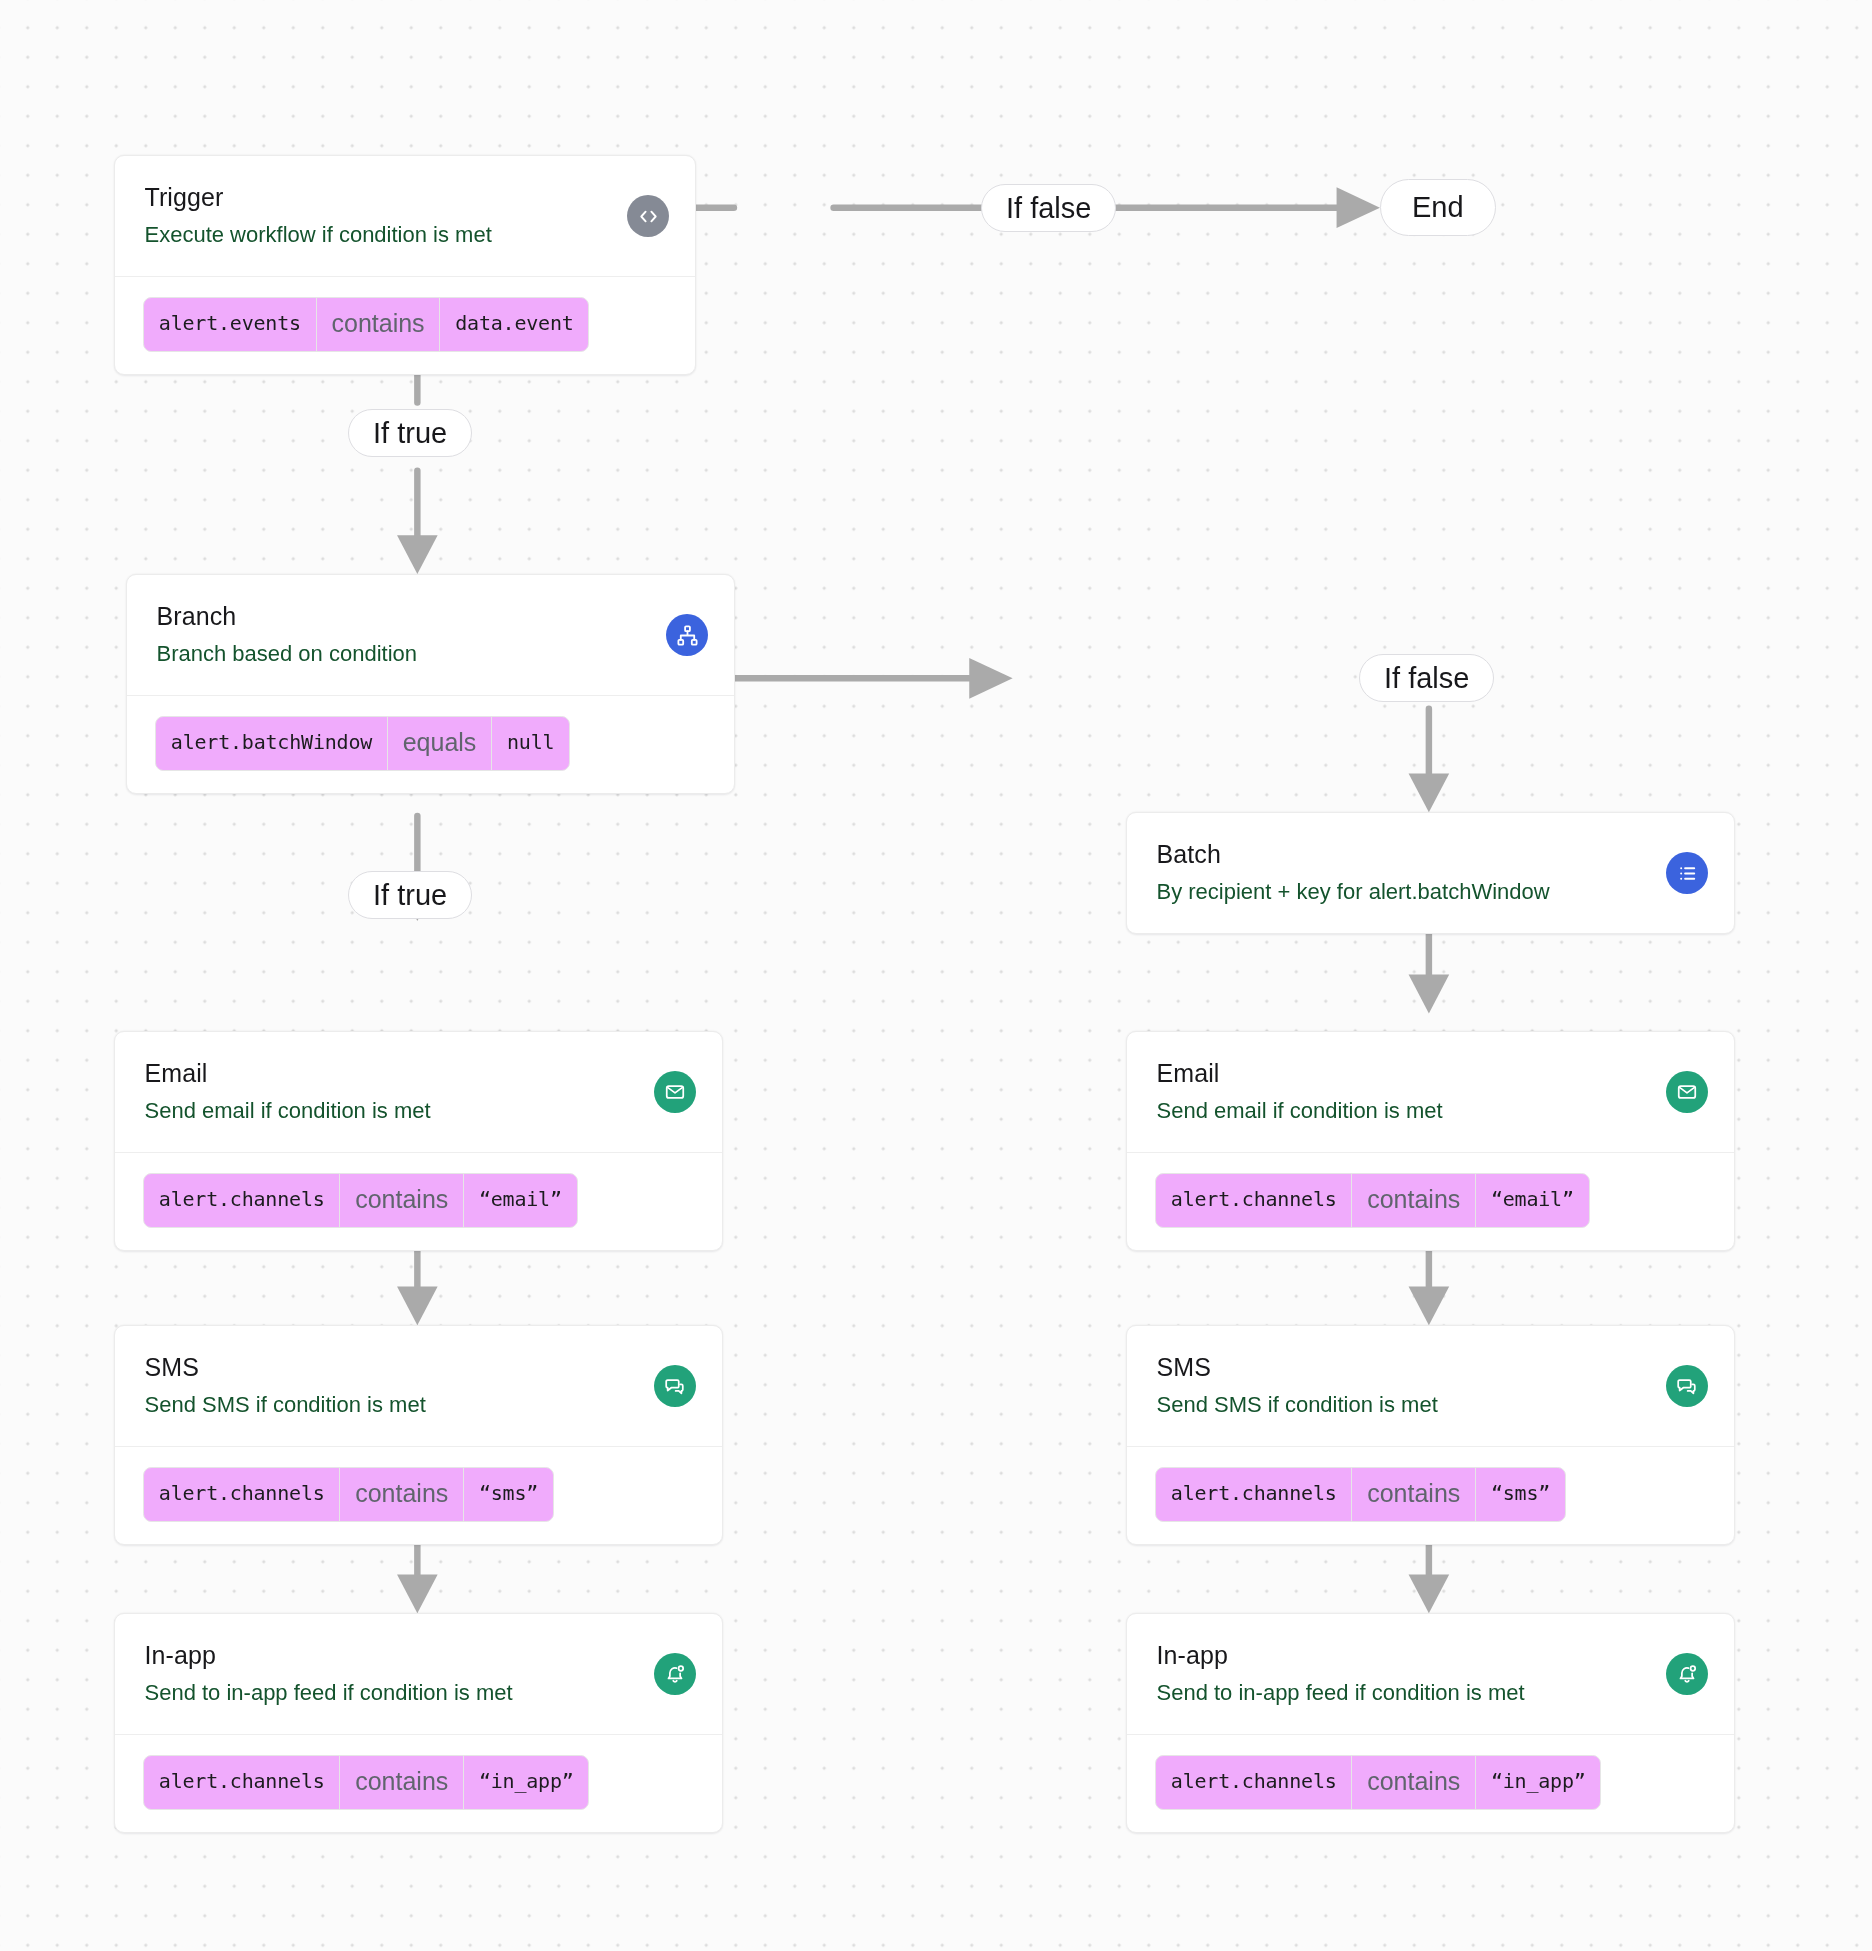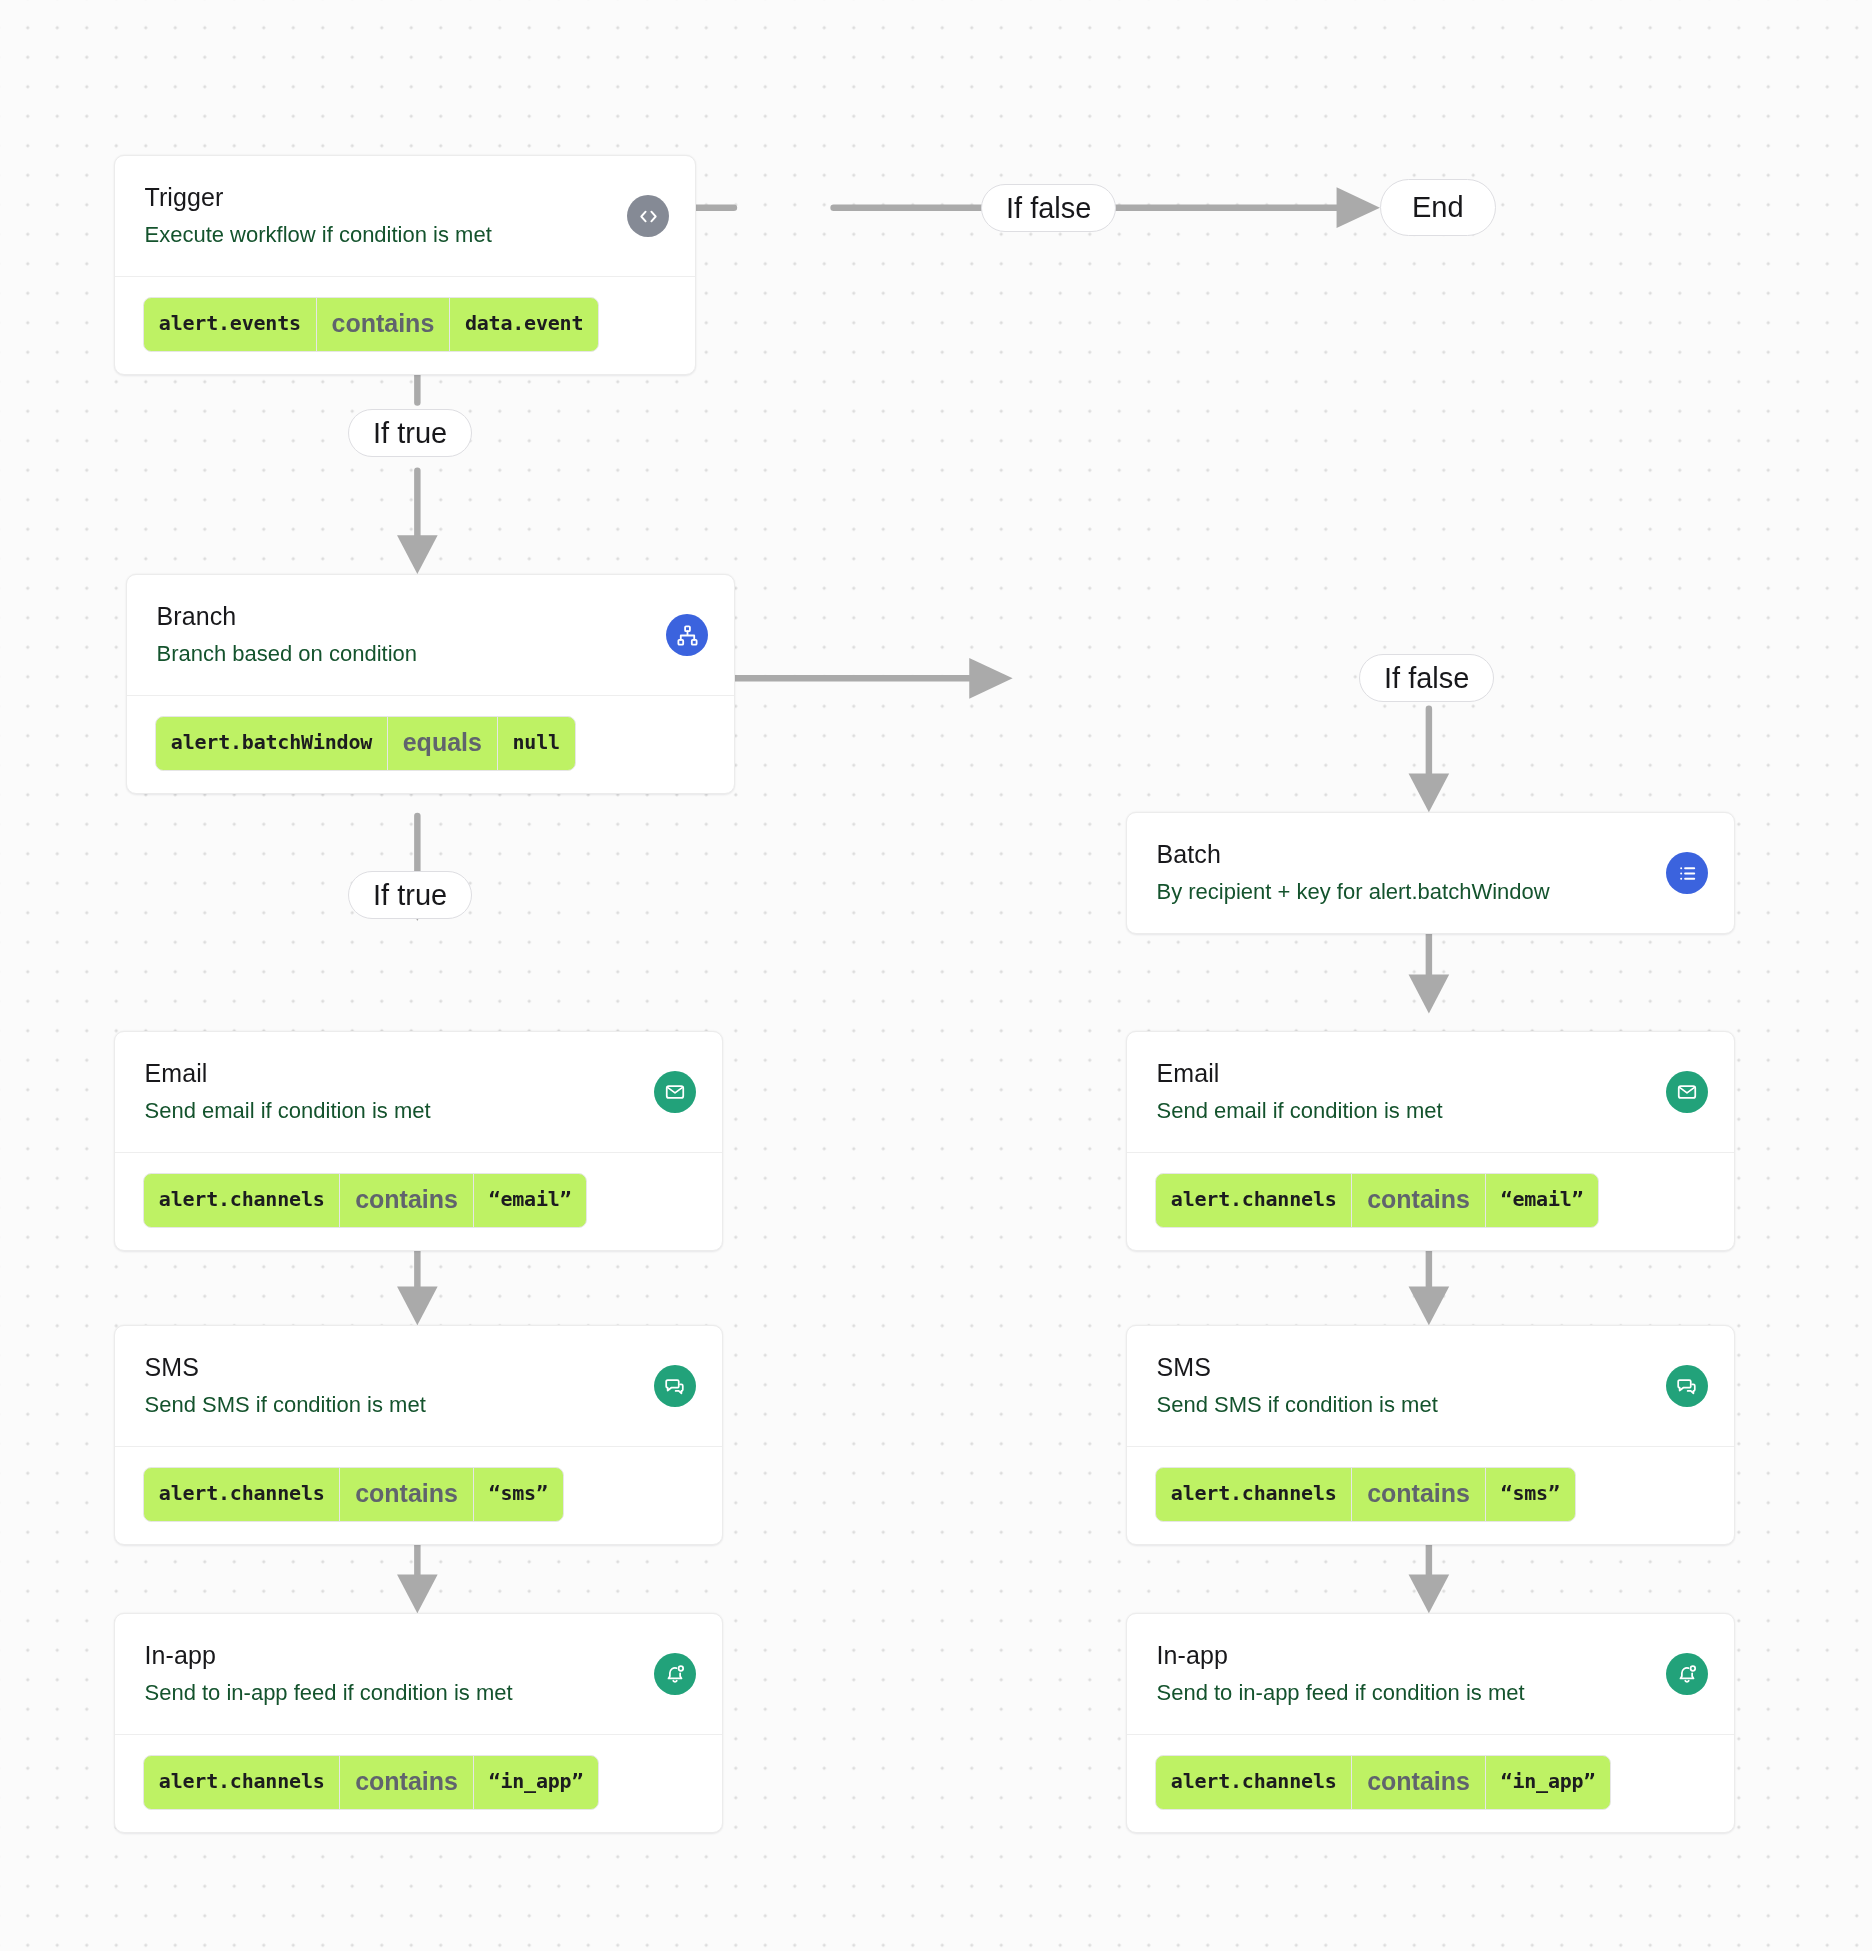--- a/index.html
+++ b/index.html
@@ -89,22 +89,21 @@
     border-top: 0.9px solid #eeeeee;
     padding: 20px 28px 22px 28px;
   }
 
   .cond-pill {
     display: inline-flex;
     align-items: stretch;
     border: 0.9px solid #e6e6e6;
     border-radius: 8.3px;
     overflow: hidden;
-    background: #bef264;
-    font-weight: bold;
+    background: #f0abfc;
   }
 
   .cond-seg {
     padding: 10px 14.8px 11px 14.8px;
     font-size: 21px;
     line-height: 1.25;
     display: flex;
     align-items: center;
     white-space: nowrap;
   }

